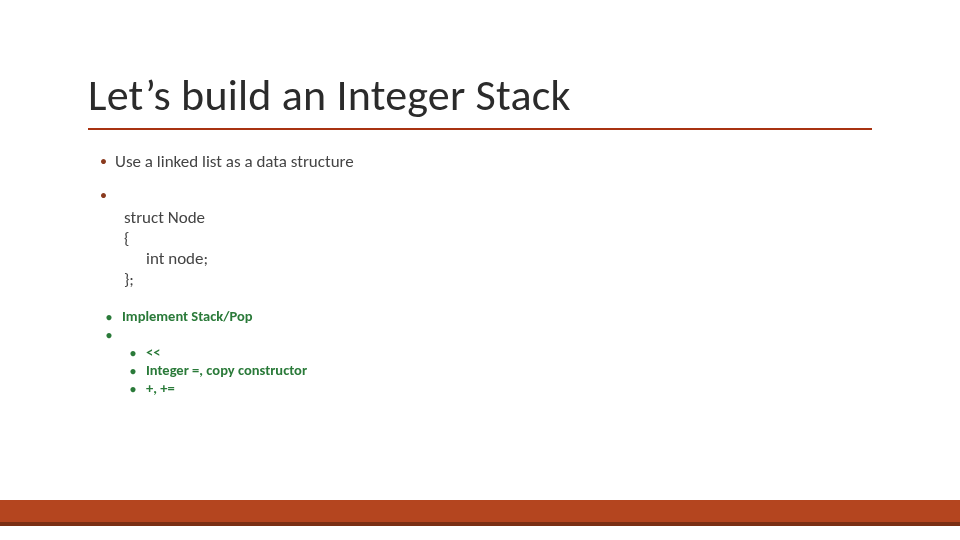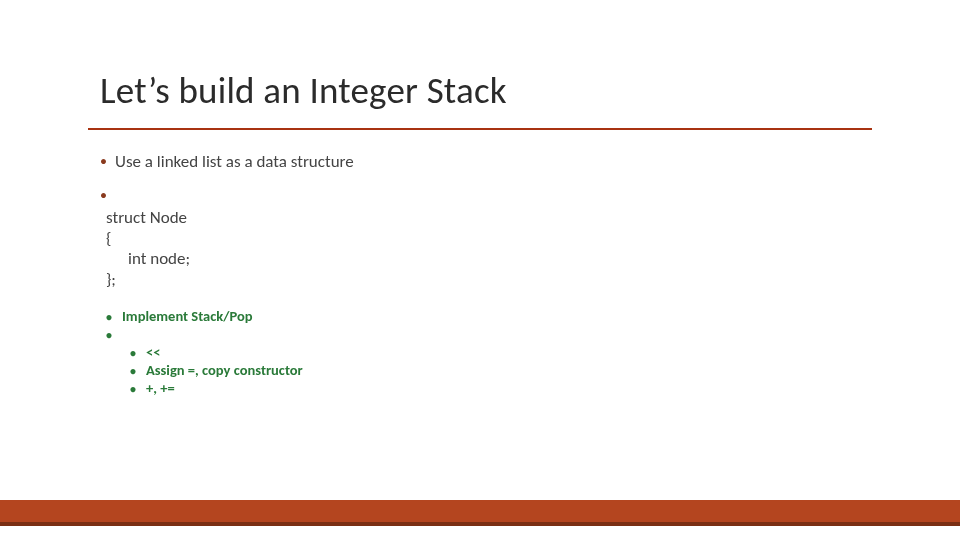--- a/index.html
+++ b/index.html
@@ -13,24 +13,24 @@
     overflow: hidden;
   }
   .slide {
     position: relative;
     width: 960px;
     height: 540px;
     box-sizing: border-box;
   }
   .title {
     position: absolute;
-    left: 100px;
+    left: 88px;
     top: 68px;
     font-family: "Calibri Light", Calibri, "Segoe UI Light", Arial, sans-serif;
-    font-size: 37px;
+    font-size: 44px;
     font-weight: 300;
     color: #2b2b2b;
     letter-spacing: 0.2px;
   }
   .title-underline {
     position: absolute;
     left: 88px;
     top: 128px;
     width: 784px;
     height: 2px;
@@ -57,21 +57,21 @@
     color: #8a3a1e;
     font-size: 14px;
     line-height: 20px;
   }
   .bullet-green {
     color: #2a7a39;
     font-size: 12px;
     line-height: 18px;
   }
   .code-block {
-    margin-left: 6px;
+    margin-left: 24px;
     margin-top: 2px;
   }
   .indent1 { padding-left: 22px; }
   .green-block {
     color: #2a7a39;
     font-weight: 600;
     font-size: 14.5px;
     margin-top: 18px;
   }
   .green-row {
@@ -137,21 +137,21 @@
       </div>
       <div class="green-row">
         <span class="bullet-green">•</span>
       </div>
       <div class="green-sub">
         <span class="bullet-green">•</span>
         <span>&lt;&lt;</span>
       </div>
       <div class="green-sub">
         <span class="bullet-green">•</span>
-        <span>Assign =, copy constructor</span>
+        <span>Integer =, copy constructor</span>
       </div>
       <div class="green-sub">
         <span class="bullet-green">•</span>
         <span>+, +=</span>
       </div>
     </div>
 
   </div>
 
   <div class="footer-bar"></div>

